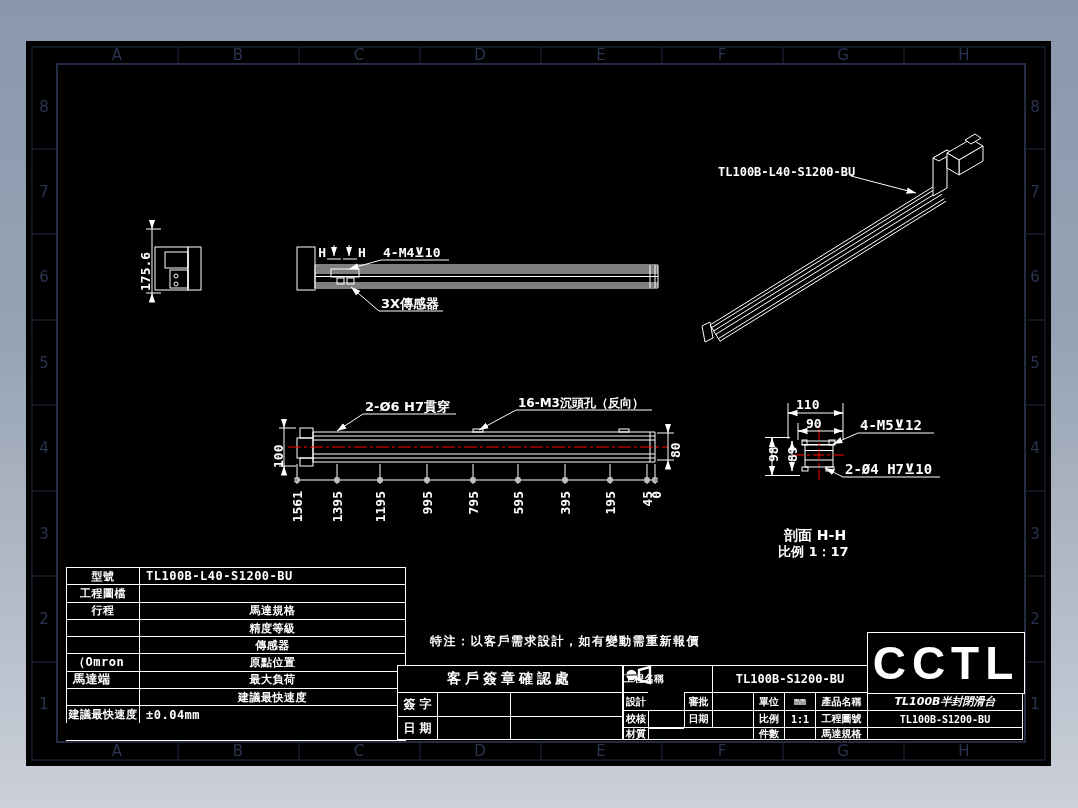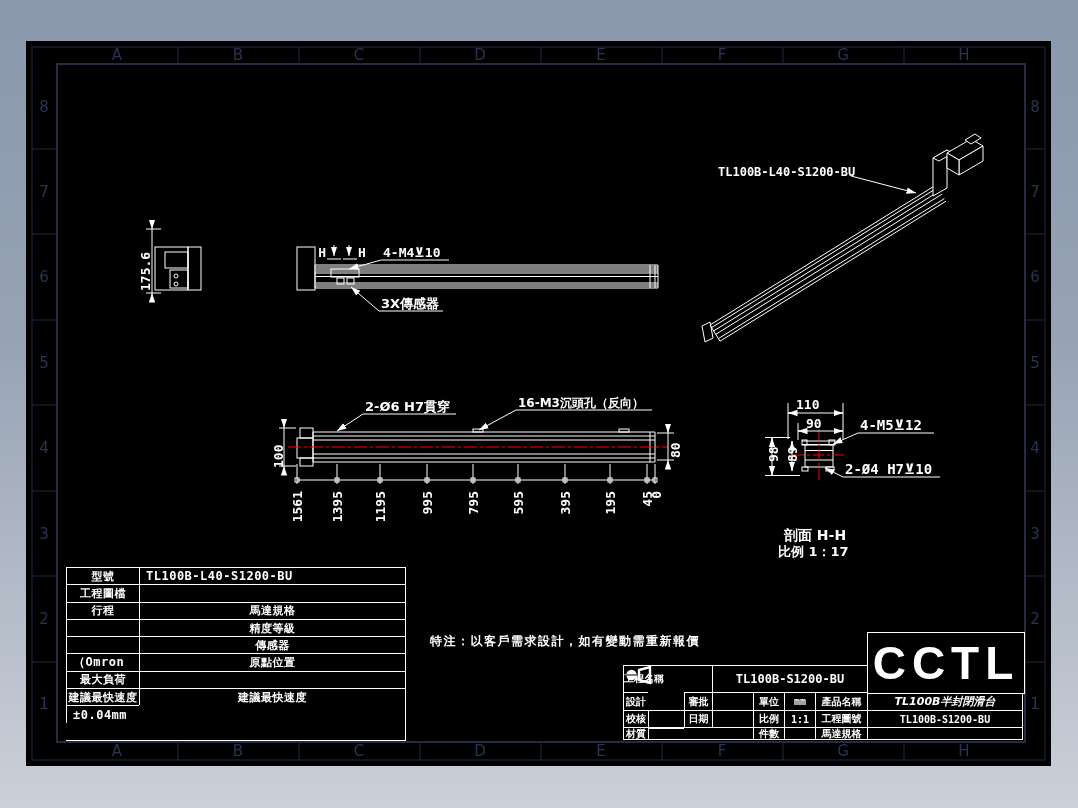--- a/index.html
+++ b/index.html
@@ -238,27 +238,37 @@
     <div class="cell center">工程圖檔</div>
     <div class="cell pad val mono"></div>
     <div class="cell center">行程</div>
     <div class="cell center">馬達規格</div>
     <div class="cell pad val mono"></div>
     <div class="cell center">精度等級</div>
     <div class="cell pad val mono"></div>
     <div class="cell center">傳感器</div>
     <div class="cell pad val mono">外置 *3pcs（Omron EE-SX-674）</div>
     <div class="cell center">原點位置</div>
+    <div class="cell pad val mono">馬達端</div>
     <div class="cell center">最大負荷</div>
     <div class="cell pad val mono"></div>
     <div class="cell center">建議最快速度</div>
     <div class="cell center">建議最快速度</div>
     <div class="cell pad val mono">±0.04mm</div>
   </div>
 
+  <div id="sig-block" class="ovl gridbox">
+    <div class="cell center hdr">客戶簽章確認處</div>
+    <div class="cell center">簽 字</div>
+    <div class="cell"></div>
+    <div class="cell"></div>
+    <div class="cell center">日 期</div>
+    <div class="cell"></div>
+    <div class="cell"></div>
+  </div>
 
   <div id="title-block" class="ovl gridbox">
 
     <div class="cell" style="grid-column:1/4;">
       <svg class="projsym" width="27" height="20" viewBox="0 0 27 20">
         <circle cx="6.5" cy="10" r="5.2" fill="#fff"></circle>
         <line x1="0" y1="10" x2="13" y2="10" stroke="#000" stroke-width="1"></line>
         <path d="M14,5 L25,2 L25,18 L14,15 Z" fill="none" stroke="#fff" stroke-width="2.4"></path>
       </svg>
       <span>工程名稱</span>

